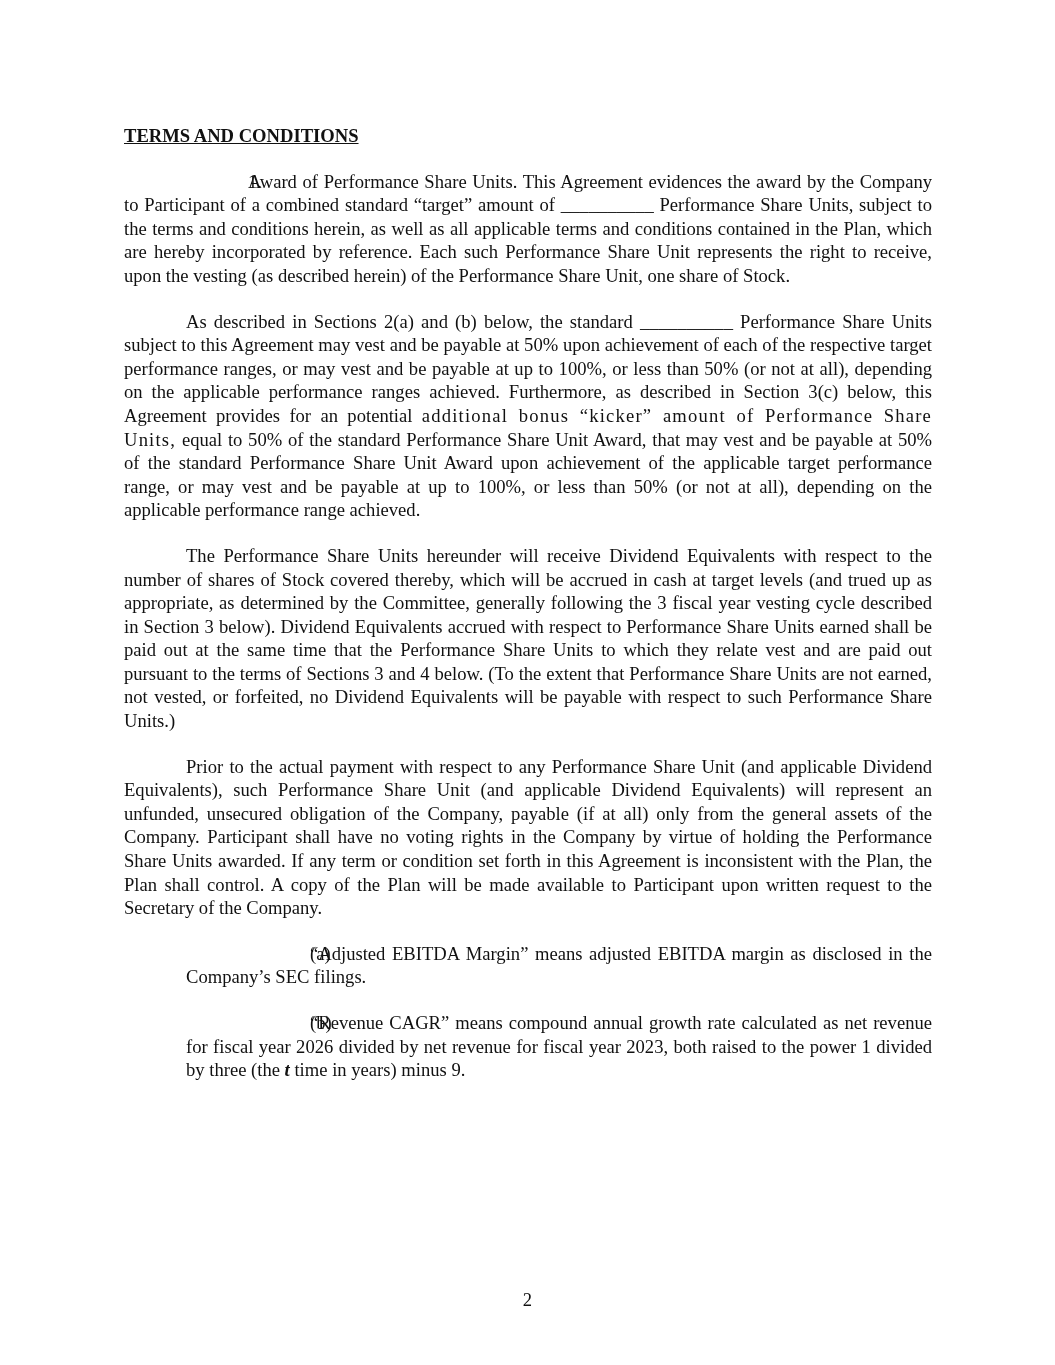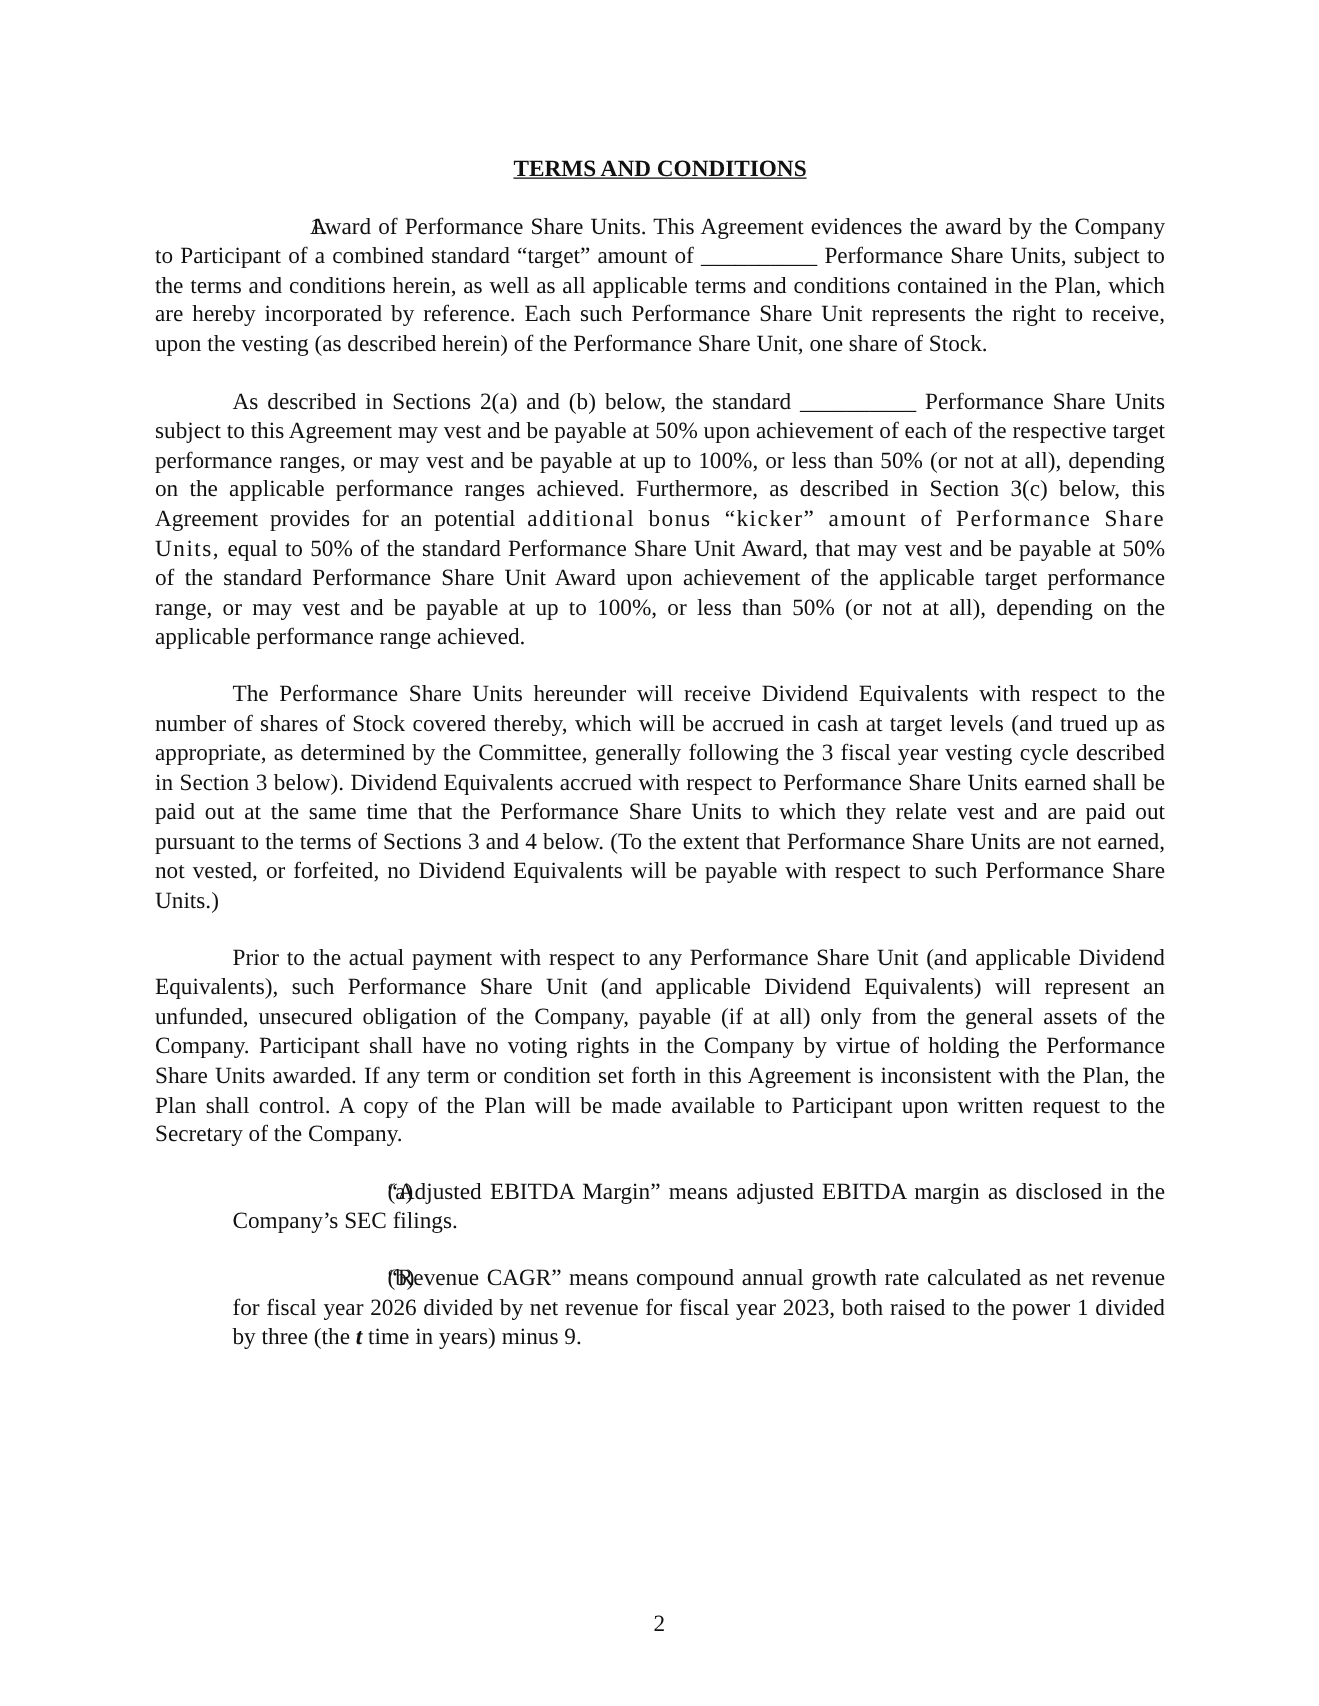--- a/index.html
+++ b/index.html
@@ -6,21 +6,21 @@
   body {
     width: 1055px; height: 1365px; position: relative; overflow: hidden;
     font-family: "Liberation Serif", "DejaVu Serif", serif;
     color: #111111;
     font-size: 18.6px;
     line-height: 23.6px;
   }
   .page { position: absolute; left: 0; top: 0; width: 1055px; height: 1365px; }
   .content { position: absolute; left: 124px; top: 124px; width: 808px; }
   .title {
-    text-align: center; font-weight: bold; text-decoration: underline;
+    font-weight: bold; text-decoration: underline;
     margin: 0 0 22px 0; font-size: 18.6px;
   }
   p { margin: 0 0 22px 0; text-align: justify; text-indent: 62px; }
   .num { display: inline-block; width: 62px; }
   .u { }
   .sub { margin-left: 62px; text-indent: 62px; }
   .sub .num { width: 62px; }
   .spaced { letter-spacing: 1.2px; }
   .pagenum { position: absolute; top: 1288px; left: 0; width: 1055px; text-align: center; }
   i.t { font-weight: bold; font-style: italic; }

